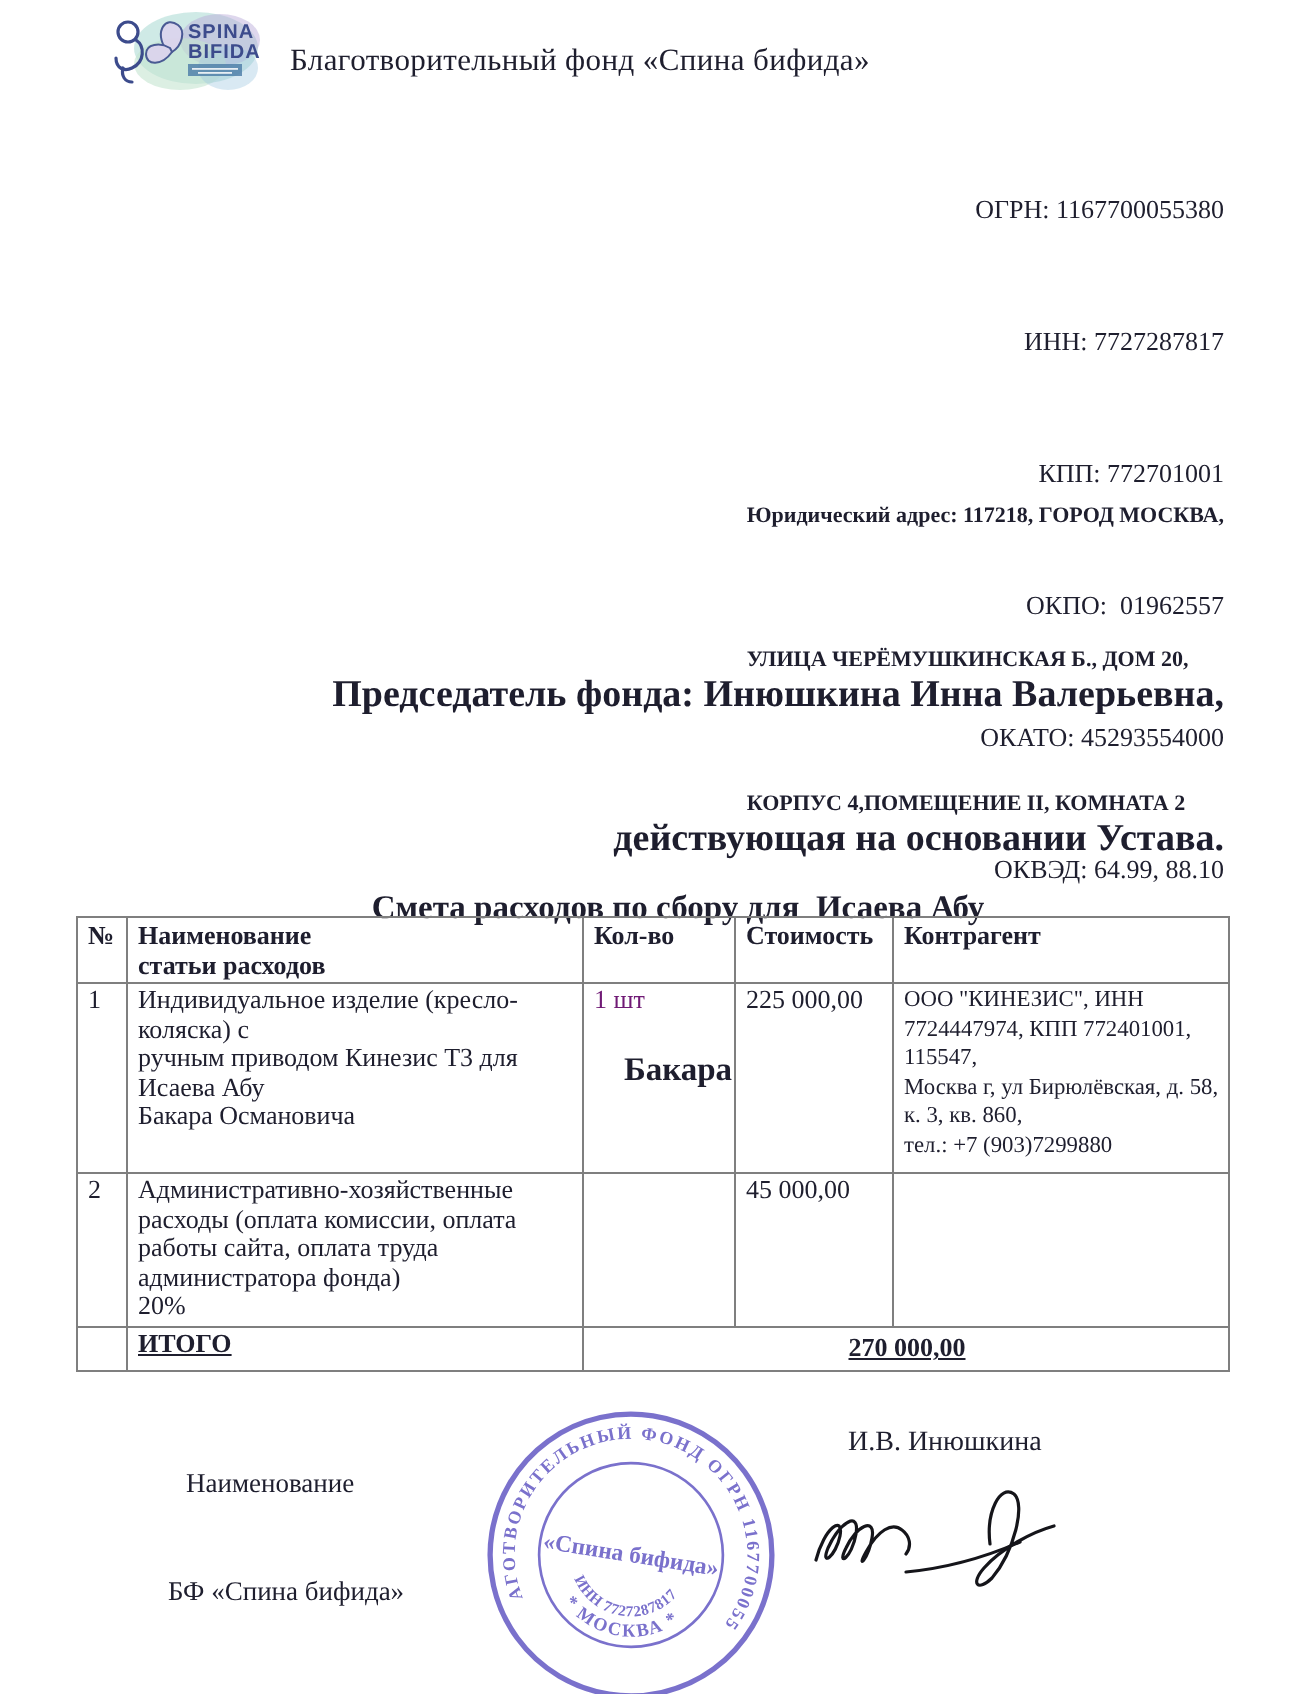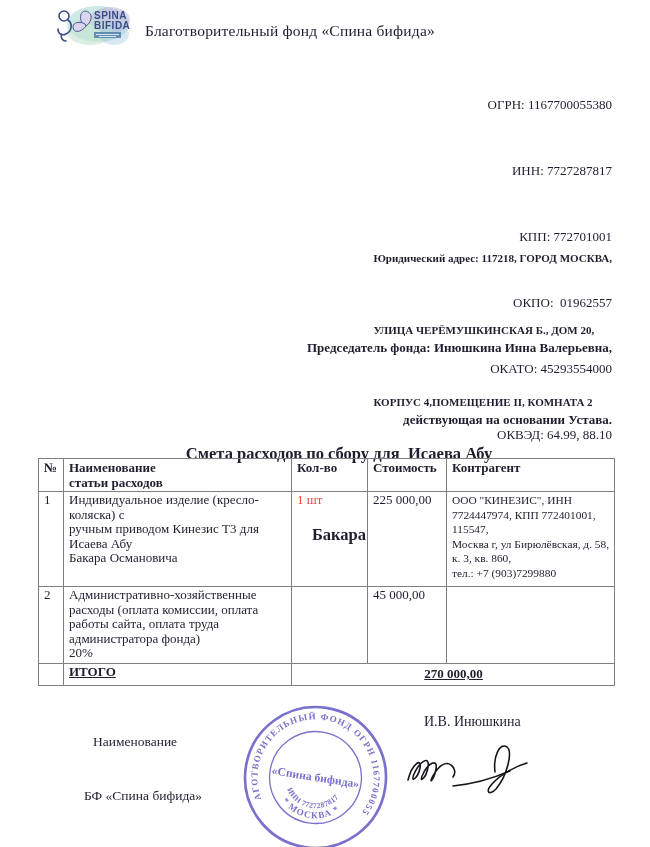--- a/index.html
+++ b/index.html
@@ -10,37 +10,37 @@
     font-family:"Liberation Serif", serif;
   }
   .abs { position:absolute; }
 
   
   .org-title { left:145px; top:22px; font-size:15.5px; letter-spacing:0.2px; }
   .logo { left:52px; top:3px; width:80px; height:50px; }
 
   .reg-block { right:38px; top:50px; text-align:right; font-size:13px; line-height:22px; white-space:pre;margin-left:44px; }
   .addr-block { right:38px; top:198px; text-align:left; font-size:11px; line-height:24px; font-weight:bold; white-space:pre; }
-  .chair-block { right:38px; top:288px; text-align:right; font-size:13px; line-height:24px; font-weight:bold; white-space:pre; }
+  .chair-block { right:38px; top:288px; text-align:right; font-size:19px; line-height:24px; font-weight:bold; white-space:pre; }
 
   .doc-title { left:0; top:386px; width:650px; padding-left:28px; text-align:center;
                font-weight:bold; font-size:16.5px; line-height:27px; white-space:pre; }
 
   
   .sheet-table { left:38px; top:458px; }
   table { border-collapse:collapse; table-layout:fixed; width:576px;
           font-size:13px; line-height:14.6px; }
   td, th { border:1px solid #7f7f7f; vertical-align:top; padding:1px 4px 1px 5px; overflow:hidden; }
   th { text-align:left; font-weight:bold; white-space:pre-line; line-height:15px; }
   .pre { white-space:pre-line; }
   .tr-head { height:33px; }
   .tr-r1 { height:95px; }
   .tr-r2 { height:77px; }
   .tr-total { height:22px; }
-  .qty-muted { color:#ef4444; }
+  .qty-muted { color:#701a75; }
   .cell-contractor { font-size:11.4px; padding-right:2px; }
   .total-label { font-weight:bold;text-decoration:underline; }
   .total-value { font-weight:bold; text-align:center; vertical-align:middle;text-decoration:underline; }
 
   
   .footer-left { left:84px; top:697px; font-size:13.5px; line-height:18px; white-space:pre; }
   .footer-left .l1 { padding-left:9px; }
   .signer-name { left:424px; top:714px; font-size:14px; }
   .stamp-wrap { left:242px; top:704px; width:147px; height:147px; }
   .sig-wrap { left:398px; top:734px; width:150px; height:72px; }

